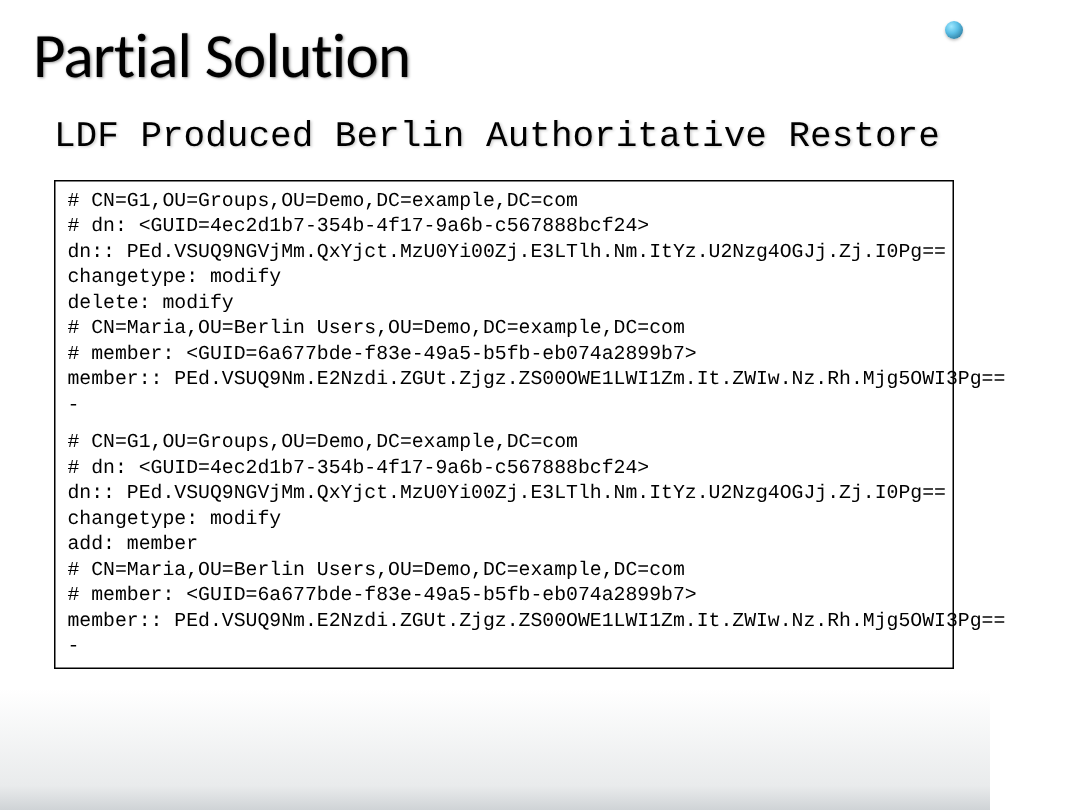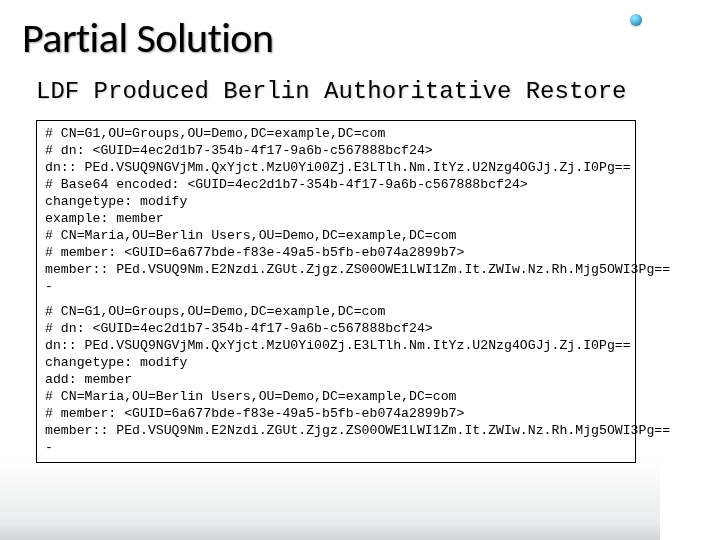--- a/index.html
+++ b/index.html
@@ -77,23 +77,22 @@
   <div class="corner-dot"></div>
 
   <div class="title">Partial Solution</div>
 
   <div class="subtitle">LDF Produced Berlin Authoritative Restore</div>
 
   <div class="code-box">
     <div class="code-line"># CN=G1,OU=Groups,OU=Demo,DC=example,DC=com</div>
     <div class="code-line"># dn: &lt;GUID=4ec2d1b7-354b-4f17-9a6b-c567888bcf24&gt;</div>
     <div class="code-line">dn:: PEd.VSUQ9NGVjMm.QxYjct.MzU0Yi00Zj.E3LTlh.Nm.ItYz.U2Nzg4OGJj.Zj.I0Pg==</div>
-    <div class="code-line"># Base64 encoded: &lt;GUID=4ec2d1b7-354b-4f17-9a6b-c567888bcf24&gt;</div>
     <div class="code-line">changetype: modify</div>
-    <div class="code-line">example: member</div>
+    <div class="code-line">delete: modify</div>
     <div class="code-line"># CN=Maria,OU=Berlin Users,OU=Demo,DC=example,DC=com</div>
     <div class="code-line"># member: &lt;GUID=6a677bde-f83e-49a5-b5fb-eb074a2899b7&gt;</div>
     <div class="code-line">member:: PEd.VSUQ9Nm.E2Nzdi.ZGUt.Zjgz.ZS00OWE1LWI1Zm.It.ZWIw.Nz.Rh.Mjg5OWI3Pg==</div>
     <div class="code-line">-</div>
 
     <div class="gap"></div>
 
     <div class="code-line"># CN=G1,OU=Groups,OU=Demo,DC=example,DC=com</div>
     <div class="code-line"># dn: &lt;GUID=4ec2d1b7-354b-4f17-9a6b-c567888bcf24&gt;</div>
     <div class="code-line">dn:: PEd.VSUQ9NGVjMm.QxYjct.MzU0Yi00Zj.E3LTlh.Nm.ItYz.U2Nzg4OGJj.Zj.I0Pg==</div>

